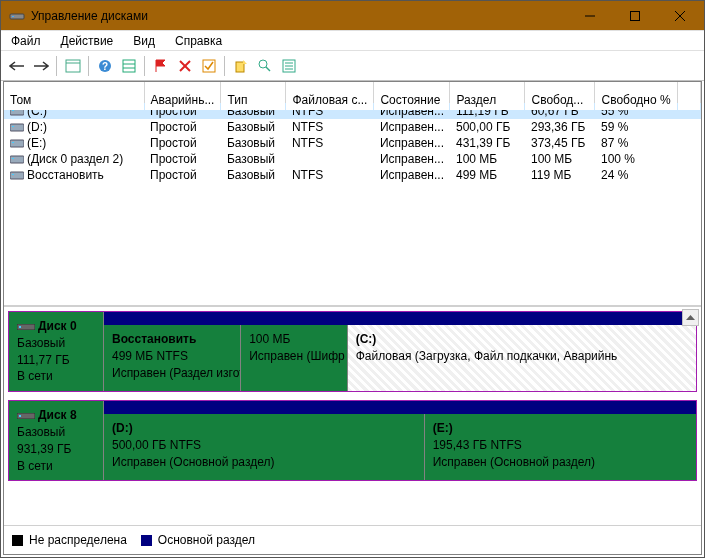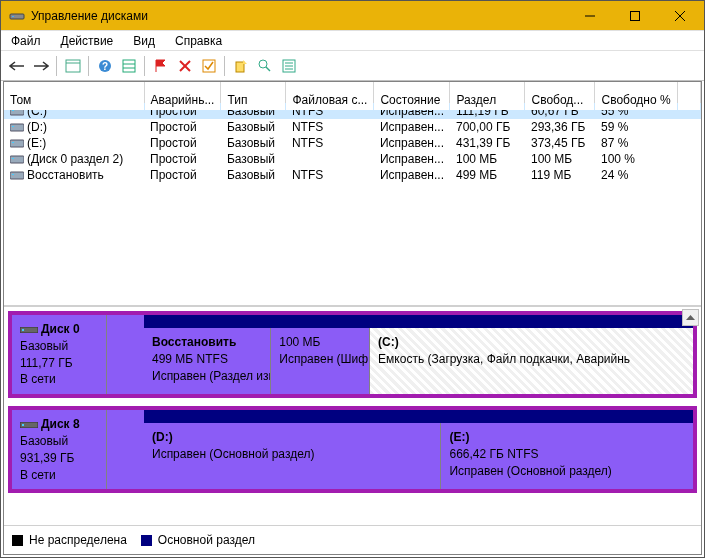--- a/index.html
+++ b/index.html
@@ -1,36 +1,36 @@
 <!DOCTYPE html>
 <html><head>
 <meta charset="utf-8">
 <style>
 * { margin: 0; padding: 0; box-sizing: border-box; }
 body { font-family: "Segoe UI", Tahoma, sans-serif; font-size: 12px; background: #fff; color: #000; }
 .window { width: 705px; height: 558px; border: 1px solid #555; display: flex; flex-direction: column; background: #fff; }
-.titlebar { height: 30px; background: #eab308; display: flex; align-items: center; padding: 0 2px; border-bottom: 1px solid #e0e0e0; }
+.titlebar { height: 30px; background: #a16207; display: flex; align-items: center; padding: 0 2px; border-bottom: 1px solid #e0e0e0; }
 .titlebar-icon { width: 16px; height: 16px; margin: 0 6px; }
 .titlebar-text { flex: 1; font-size: 12px; color: #000; }
 .titlebar-buttons { display: flex; }
 .titlebar-btn { width: 45px; height: 29px; display: flex; align-items: center; justify-content: center; color: #000; }
 .menubar { height: 20px; display: flex; align-items: center; padding: 0 4px; gap: 8px; border-bottom: 1px solid #e0e0e0; }
 .menu-item { padding: 2px 6px; font-size: 12px; }
 .toolbar { height: 30px; display: flex; align-items: center; padding: 2px 4px; gap: 1px; border-bottom: 1px solid #c0c0c0; }
 .tb-btn { width: 23px; height: 23px; display: flex; align-items: center; justify-content: center; border: 1px solid transparent; }
 .tb-sep { width: 1px; height: 20px; background: #c0c0c0; margin: 0 3px; }
 .content { flex: 1; display: flex; flex-direction: column; border: 1px solid #828282; margin: 0 2px 2px 2px; overflow: hidden; }
 .top-pane { height: 225px; overflow: auto; border-bottom: 2px solid #d0d0d0; }
 table { width: 100%; border-collapse: collapse; font-size: 12px; }
 th { text-align: left; font-weight: normal; padding: 3px 6px; background: #fff; border-right: 1px solid #d4d4d4; border-bottom: 1px solid #d4d4d4; position: sticky; top: 8px; white-space: nowrap; overflow: hidden; }
 td { padding: 1px 6px; white-space: nowrap; overflow: hidden; }
 tr.selected td { background: #cce8ff; }
 .vol-icon { display: inline-block; width: 14px; height: 11px; vertical-align: middle; margin-right: 3px; }
 .bottom-pane { flex: 1; overflow: auto; position: relative; padding: 4px; }
-.disk-row { display: flex; border: 4px solid #a21caf; margin-bottom: 8px; background: #8b5cf6; gap: 37px; }
+.disk-row { display: flex; border: 1px solid #a21caf; margin-bottom: 8px; background: #15803d; }
 .disk-header { width: 95px; border-right: 1px solid #828282; padding: 6px 8px; font-size: 12px; line-height: 1.4; }
 .disk-header .disk-icon { display: inline-block; width: 18px; height: 6px; vertical-align: middle; margin-right: 3px; }
 .disk-header .name { font-weight: bold; }
 .disk-parts { flex: 1; display: flex; flex-direction: column; }
 .color-bar { height: 13px; background: #000080; }
 .parts-row { flex: 1; display: flex; }
 .part { border-left: 1px solid #828282; padding: 6px 8px; font-size: 12px; line-height: 1.4; overflow: hidden; white-space: nowrap; }
 .part:first-child { border-left: none; }
 .part .pname { font-weight: bold; }
 .part.selected { background-image: repeating-linear-gradient(45deg, #f0f0f0 0, #f0f0f0 3px, #fff 3px, #fff 6px); }
@@ -196,21 +196,21 @@
             </tr>
             <tr>
               <td><span class="vol-icon"><svg width="14" height="11">
                     <rect x="0" y="2" width="14" height="7" rx="1" fill="#9ab" stroke="#556"></rect>
                     <rect x="2" y="4" width="2" height="1" fill="#4cf"></rect>
                   </svg></span>(D:)</td>
               <td>Простой</td>
               <td>Базовый</td>
               <td>NTFS</td>
               <td>Исправен...</td>
-              <td>700,00 ГБ</td>
+              <td>500,00 ГБ</td>
               <td>293,36 ГБ</td>
               <td>59 %</td>
               <td></td>
             </tr>
             <tr>
               <td><span class="vol-icon"><svg width="14" height="11">
                     <rect x="0" y="2" width="14" height="7" rx="1" fill="#9ab" stroke="#556"></rect>
                     <rect x="2" y="4" width="2" height="1" fill="#4cf"></rect>
                   </svg></span>(E:)</td>
               <td>Простой</td>
@@ -279,45 +279,46 @@
                   <div>499 МБ NTFS</div>
                   <div>Исправен (Раздел изгот</div>
                 </div>
                 <div class="part" style="width: 18%;">
                   <div class="pname"></div>
                   <div>100 МБ</div>
                   <div>Исправен (Шифр</div>
                 </div>
                 <div class="part selected" style="width: 59%;">
                   <div class="pname">(C:)</div>
-                  <div>Емкость (Загрузка, Файл подкачки, Аварийнь</div>
+                  <div>Файловая (Загрузка, Файл подкачки, Аварийнь</div>
                 </div>
               </div>
             </div>
           </div>
           <div class="disk-row">
             <div class="disk-header">
               <div><span class="disk-icon"><svg width="18" height="6">
                     <rect x="0" y="0" width="18" height="6" rx="1" fill="#666" stroke="#333"></rect>
                     <rect x="2" y="2" width="2" height="2" fill="#4cf"></rect>
                   </svg></span><span class="name">Диск 8</span></div>
               <div>Базовый</div>
               <div>931,39 ГБ</div>
               <div>В сети</div>
             </div>
             <div class="disk-parts">
               <div class="color-bar"></div>
               <div class="parts-row">
                 <div class="part" style="width: 54%;">
                   <div class="pname">(D:)</div>
+                  <div>500,00 ГБ NTFS</div>
                   <div>Исправен (Основной раздел)</div>
                 </div>
                 <div class="part" style="width: 46%;">
                   <div class="pname">(E:)</div>
-                  <div>666,42 ГБ NTFS</div>
+                  <div>195,43 ГБ NTFS</div>
                   <div>Исправен (Основной раздел)</div>
                 </div>
               </div>
             </div>
           </div>
         </div>
     </div>
 
     <div class="legend">
       <span class="legend-sq" style="background:#000;border:1px solid #000"></span>

